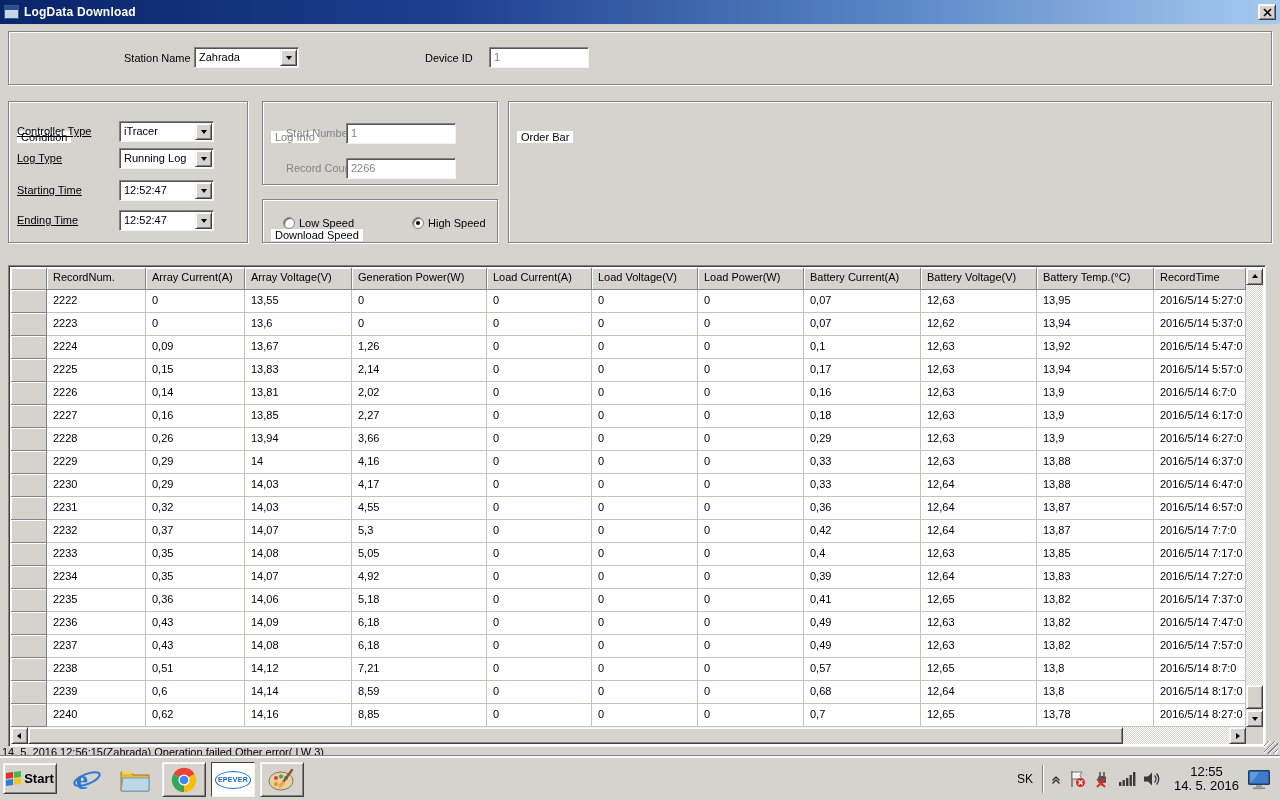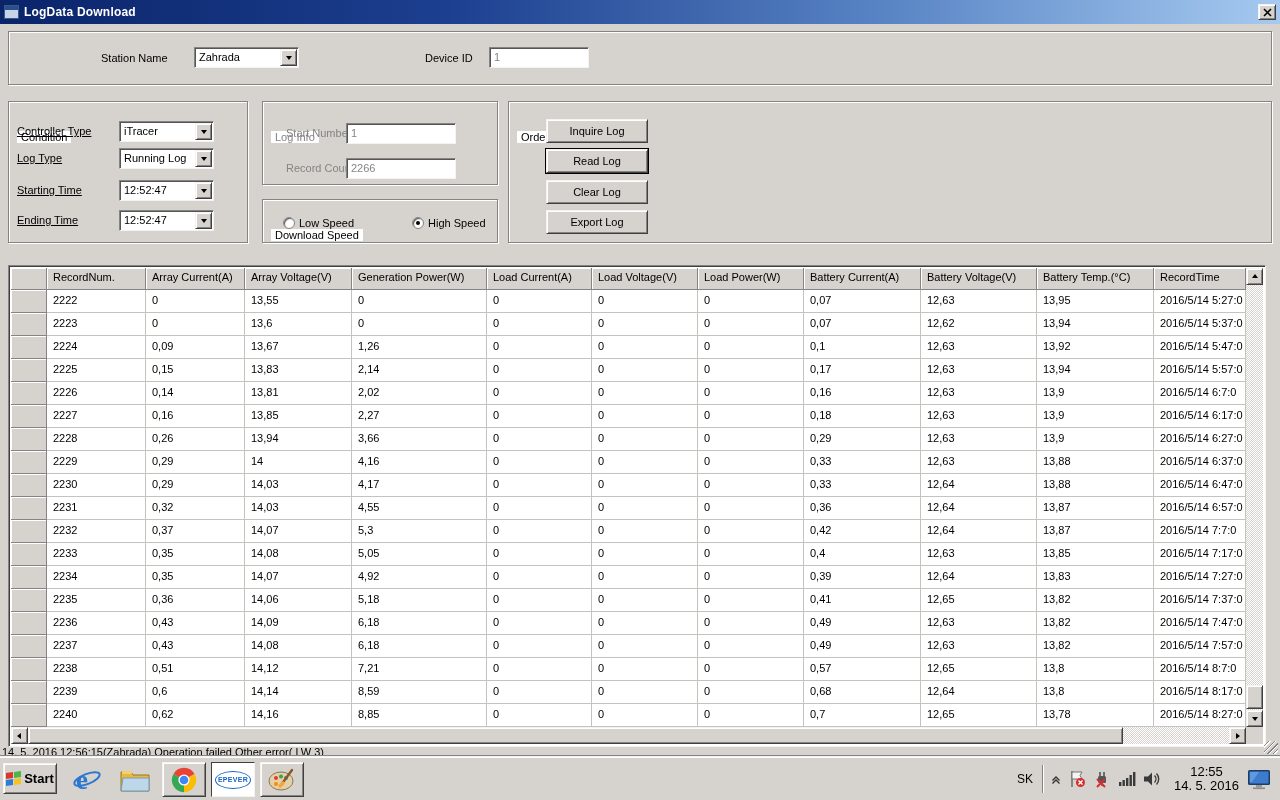--- a/index.html
+++ b/index.html
@@ -51,21 +51,21 @@
     box-shadow:inset 1px 1px 0 #fff, inset -1px -1px 0 #848484;
     display:flex; align-items:center; justify-content:center;
   }
   .tri-down { width:0; height:0; border:3px solid transparent; border-top:4px solid #000; margin-top:4px; }
   .tri-up   { width:0; height:0; border:3px solid transparent; border-bottom:4px solid #000; margin-bottom:4px; }
   .tri-left { width:0; height:0; border:3px solid transparent; border-right:4px solid #000; margin-right:4px; }
   .tri-right{ width:0; height:0; border:3px solid transparent; border-left:4px solid #000; margin-left:4px; }
 
   
   .panel-top { position:absolute; left:8px; top:31px; width:1264px; height:54px; }
-  .panel-top .lbl-station { position:absolute; left:92px; top:20px; }
+  .panel-top .lbl-station { position:absolute; left:115px; top:20px; }
   .panel-top .combo-station { position:absolute; left:185px; top:15px; width:105px; }
   .panel-top .lbl-device { position:absolute; left:416px; top:20px; }
   .panel-top .tb-device { position:absolute; left:480px; top:15px; width:100px; height:21px; padding:3px 0 0 4px; color:#848484; }
 
   
   .grp { position:absolute; }
   .grp-condition { left:8px; top:101px; width:240px; height:142px; }
   .cond-row { position:relative; height:21px; }
   .cond-row .flabel { position:absolute; left:8px; top:4px;text-decoration:underline; }
   .cond-row .combo { position:absolute; left:110px; top:0; width:95px; }
@@ -255,30 +255,20 @@
           <span class="radio">
             <span class="dot"></span>
           </span>
           <span>High Speed</span>
         </div>
       </div>
   </div>
 
   <div class="grp grp-orderbar etched">
     <span class="grouplabel">Order Bar</span>
-    <div id="order-buttons">
-
-        <button class="btn ob-btn">Inquire Log</button>
-
-        <button class="btn ob-btn focused">Read Log</button>
-
-        <button class="btn ob-btn">Clear Log</button>
-
-        <button class="btn ob-btn">Export Log</button>
-      </div>
   </div>
 
   <div class="table-box">
     <div class="grid-area">
       <div class="grid-row hdr" id="grid-header">
         <div class="cell rowhdr"></div>
       <div class="cell c0">RecordNum.</div>
           <div class="cell c1">Array Current(A)</div>
           <div class="cell c2">Array Voltage(V)</div>
           <div class="cell c3">Generation Power(W)</div>

